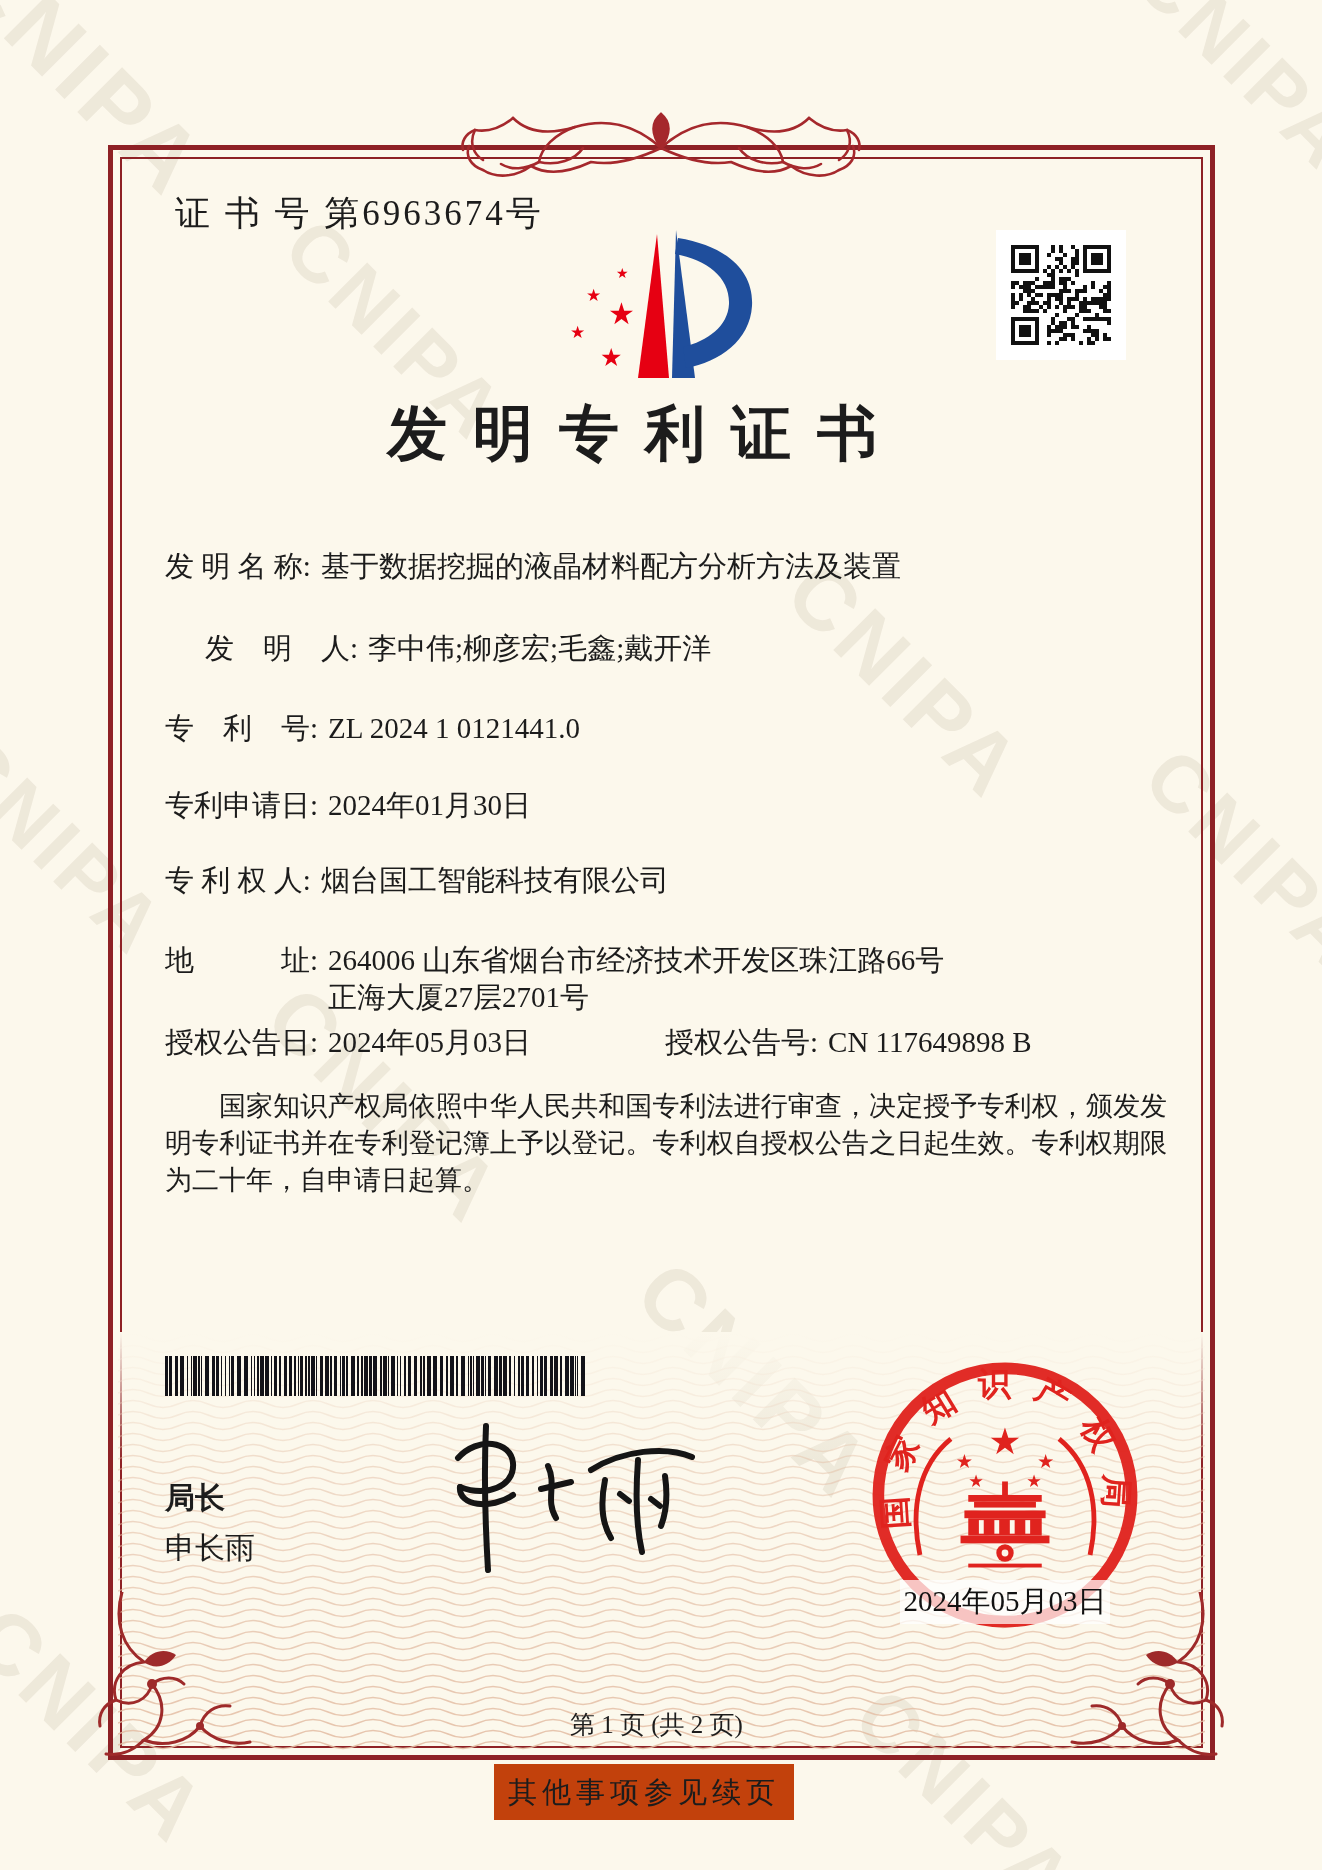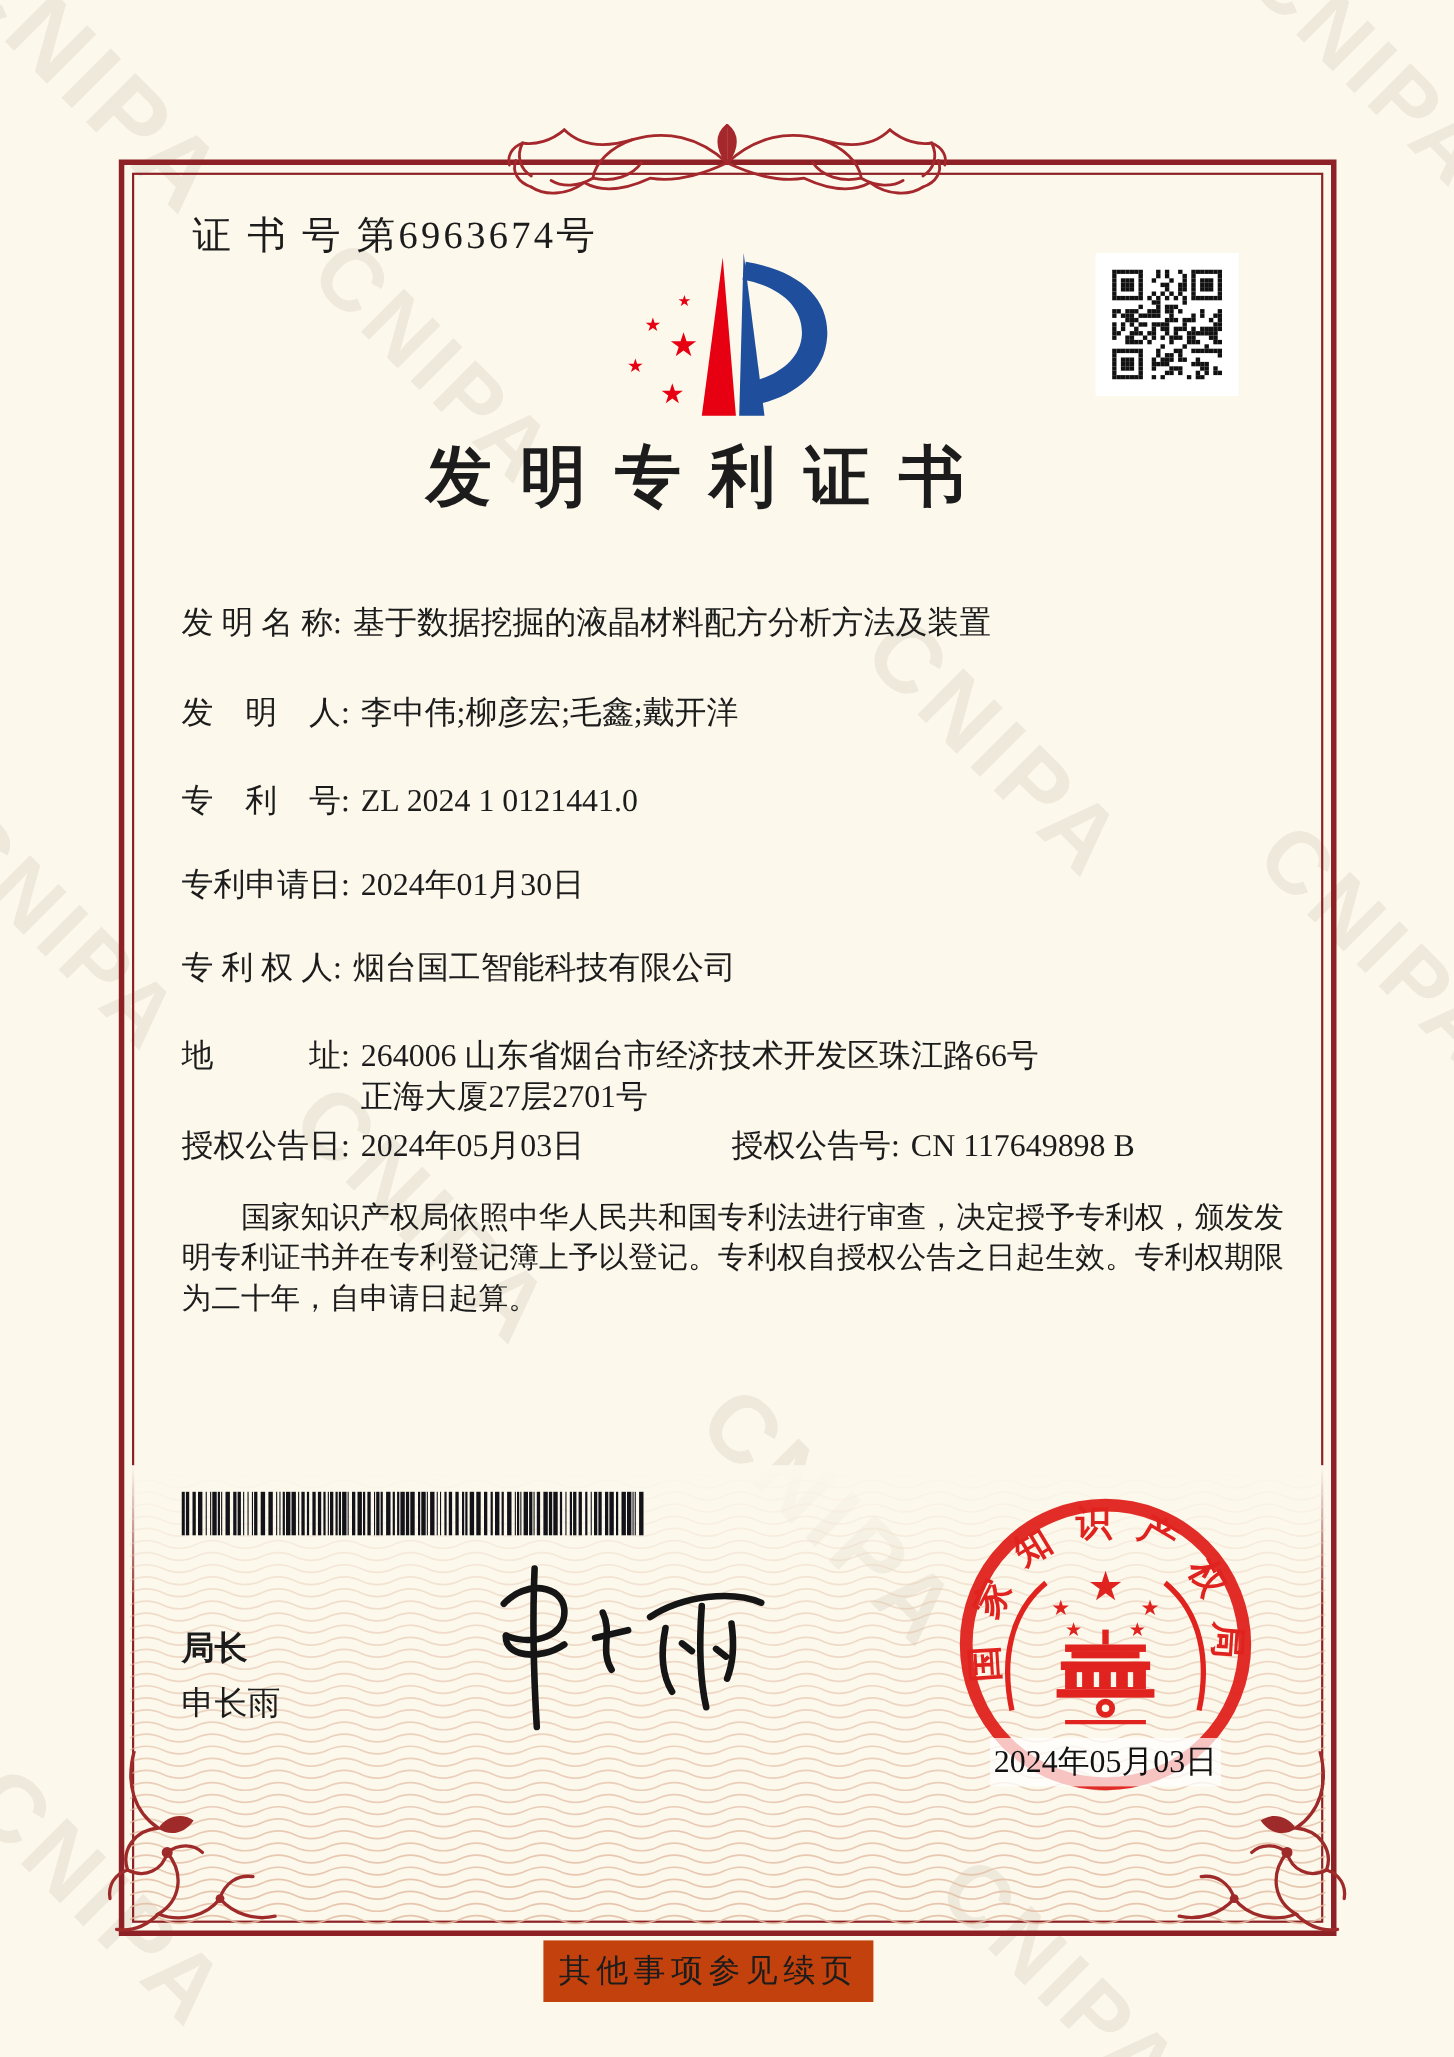--- a/index.html
+++ b/index.html
@@ -441,21 +441,21 @@
         <rect x="76" y="96" width="4" height="4" fill="#111"></rect>
         <rect x="80" y="96" width="4" height="4" fill="#111"></rect>
       </svg>
   </div>
 
   <div class="abs" id="doc-title">发明专利证书</div>
 
   <div class="abs frow" style="top:548px;">
     <span class="flabel">发 明 名 称:</span><span class="fval">基于数据挖掘的液晶材料配方分析方法及装置</span>
   </div>
-  <div class="abs frow" style="top:630px;">
+  <div class="abs frow" style="top:630px;margin-left:40px;">
     <span class="flabel">发　明　人:</span><span class="fval">李中伟;柳彦宏;毛鑫;戴开洋</span>
   </div>
   <div class="abs frow" style="top:710px;">
     <span class="flabel">专　利　号:</span><span class="fval">ZL 2024 1 0121441.0</span>
   </div>
   <div class="abs frow" style="top:787px;">
     <span class="flabel">专利申请日:</span><span class="fval">2024年01月30日</span>
   </div>
   <div class="abs frow" style="top:862px;">
     <span class="flabel">专 利 权 人:</span><span class="fval">烟台国工智能科技有限公司</span>
@@ -615,20 +615,21 @@
       <rect x="104" y="192" width="92" height="8"></rect>
       <rect x="112" y="221" width="76" height="4"></rect>
       <circle cx="150" cy="210" r="9"></circle>
       <circle cx="150" cy="210" r="3.5" fill="#fcf8ec"></circle>
       <path d="M62,212 C52,165 60,120 94,92" fill="none" stroke="#e0231e" stroke-width="5"></path>
       <path d="M238,212 C248,165 240,120 206,92" fill="none" stroke="#e0231e" stroke-width="5"></path>
     </g>
   </svg>
   <div class="abs" id="seal-date">2024年05月03日</div>
 
+  <div class="abs" id="page-number">第 1 页 (共 2 页)</div>
   <div class="abs" id="cont-note">其他事项参见续页</div>
 
 <span class="wm" style="left: 80px; top: 70px; font-size: 92px;">CNIPA</span>
     <span class="wm" style="left: 1245px; top: 60px; font-size: 80px;">CNIPA</span>
     <span class="wm" style="left: 395px; top: 330px; font-size: 80px;">CNIPA</span>
     <span class="wm" style="left: 905px; top: 680px; font-size: 86px;">CNIPA</span>
     <span class="wm" style="left: 55px; top: 845px; font-size: 80px;">CNIPA</span>
     <span class="wm" style="left: 1255px; top: 860px; font-size: 80px;">CNIPA</span>
     <span class="wm" style="left: 385px; top: 1105px; font-size: 86px;">CNIPA</span>
     <span class="wm" style="left: 755px; top: 1380px; font-size: 86px;">CNIPA</span>

